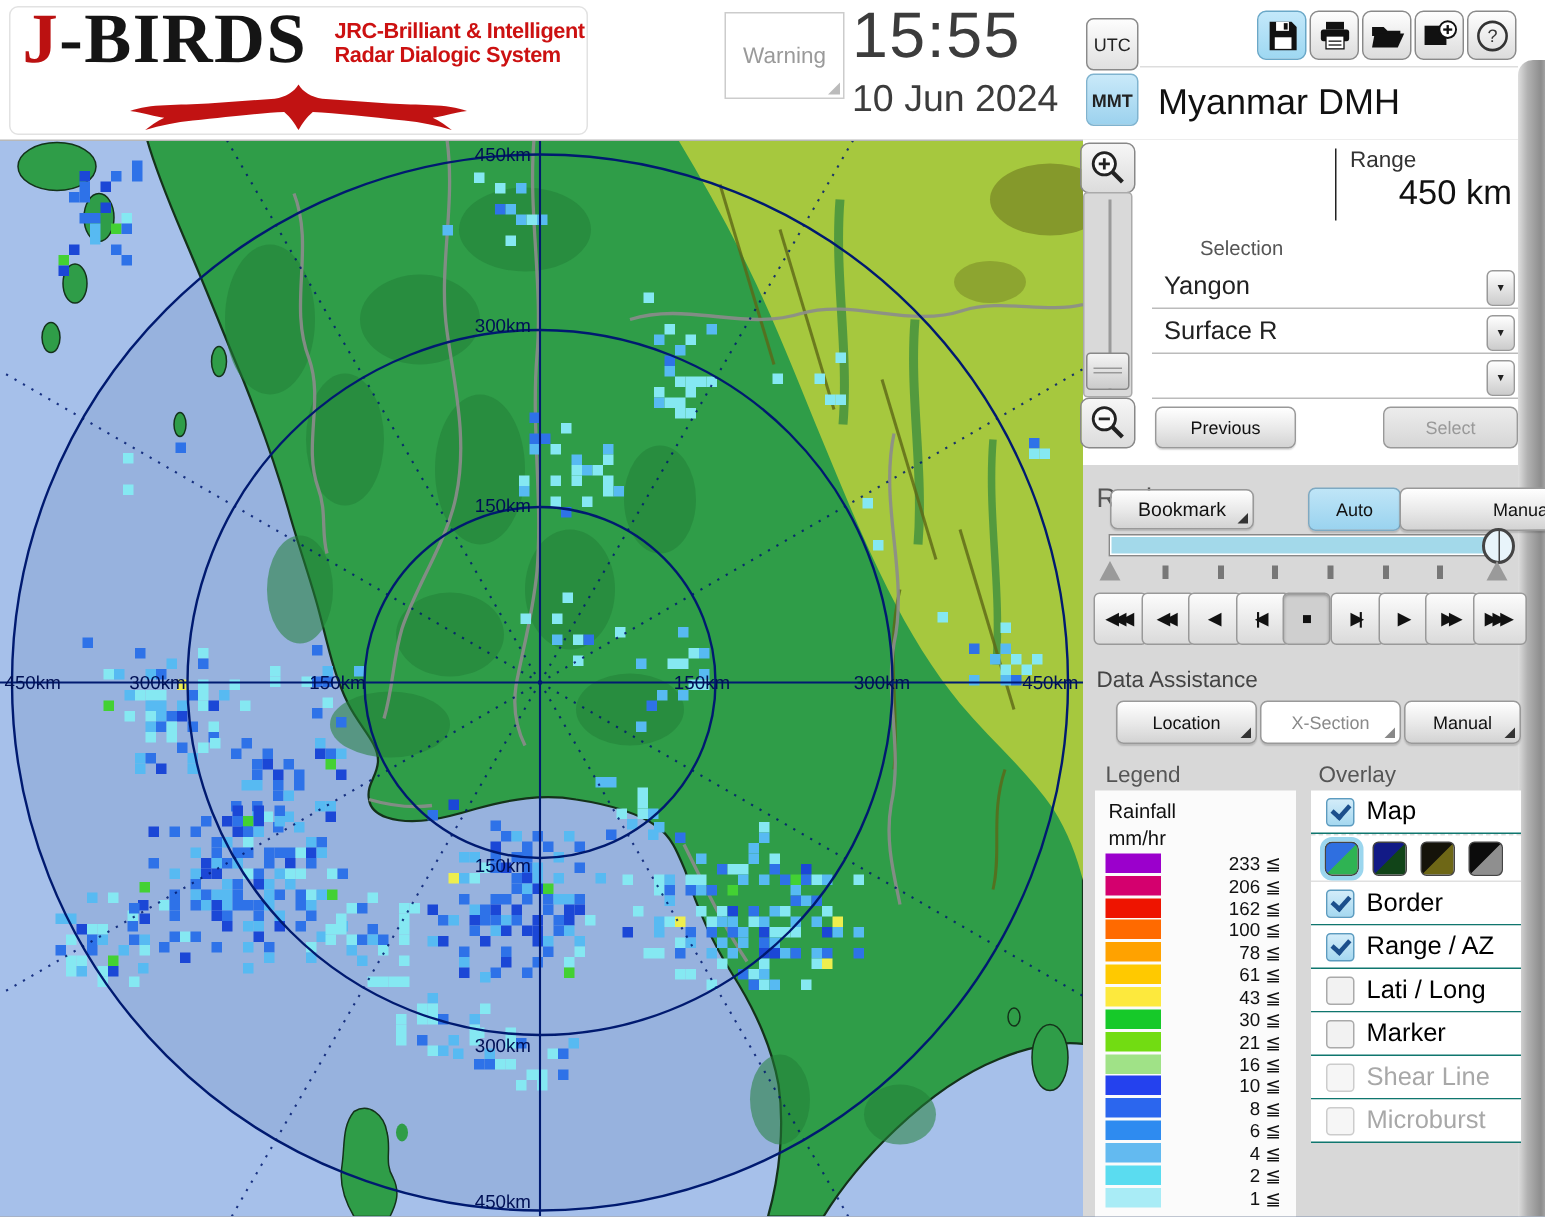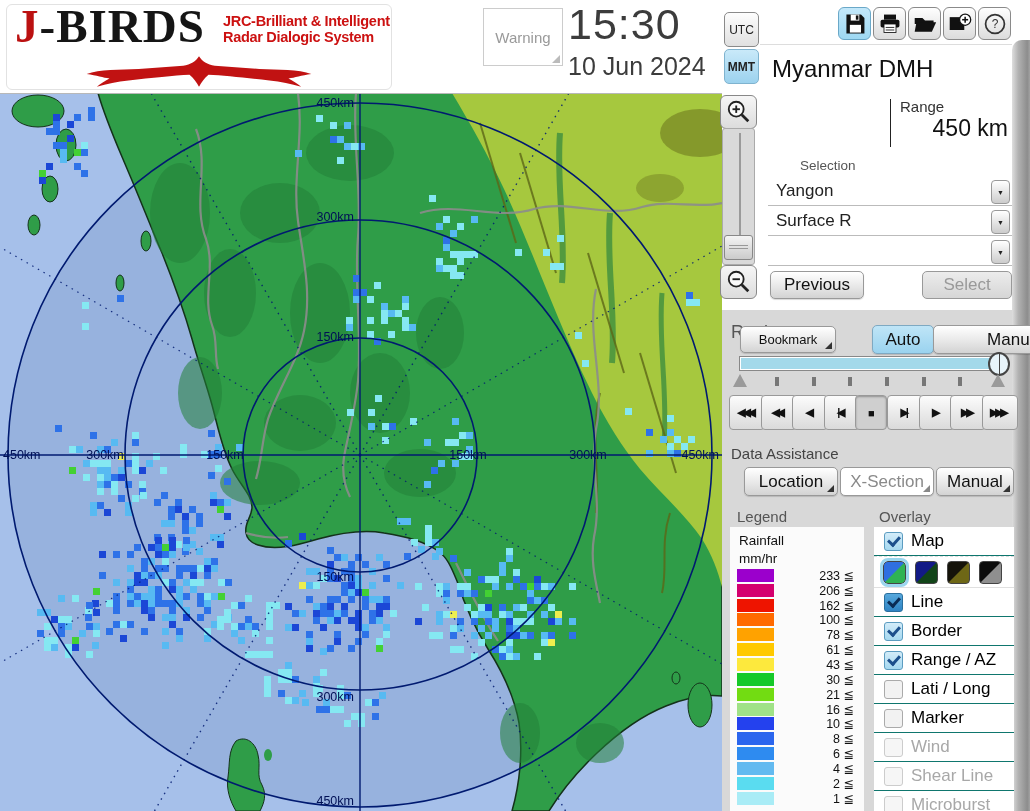--- a/index.html
+++ b/index.html
@@ -29,21 +29,21 @@
   #panel-strip{left:1012px;top:40px;width:18px;height:771px;background:linear-gradient(90deg,#dedede,#b2b2b2 35%,#8d8d8d 85%,#a2a2a2);border-top-left-radius:10px;}
   #panel-sep{left:760px;top:44px;width:252px;height:1px;background:#ddd;}
   #station-name{left:772px;top:55px;font-size:24px;color:#111;}
   #range-divider{left:890px;top:99px;width:1px;height:48px;background:#222;}
   #range-label{left:900px;top:98px;font-size:15px;color:#333;}
   #range-value{left:868px;top:115px;width:140px;font-size:23px;color:#111;text-align:right;}
   #selection-label{left:800px;top:158px;font-size:13.5px;color:#555;}
   .dropdown{left:768px;width:244px;height:27px;background:#fff;border-bottom:1px solid #bbb;}
   .dropdown .val{position:absolute;left:8px;top:3px;font-size:17px;color:#222;}
   .dd-btn{position:absolute;right:2px;top:2px;width:17px;height:22px;border:1px solid #999;border-radius:4px;background:linear-gradient(#fff,#ccc);font-size:7px;color:#222;display:flex;align-items:center;justify-content:center;}
-  .btn{border:1px solid #999;border-radius:5px;background:linear-gradient(#ffffff,#e8e8e8 55%,#d3d3d3);font-size:17px;color:#111;display:flex;align-items:center;justify-content:center;box-shadow:0 1px 1px rgba(0,0,0,.15);}
+  .btn{border:1px solid #999;border-radius:5px;background:linear-gradient(#ffffff,#e8e8e8 55%,#d3d3d3);font-size:12px;color:#111;display:flex;align-items:center;justify-content:center;box-shadow:0 1px 1px rgba(0,0,0,.15);}
   .btn.disabled{color:#999;background:linear-gradient(#ececec,#d6d6d6);box-shadow:none;}
   .btn.graybg{color:#8a8a8a;background:#ffffff;}
   .btn.selblue{background:linear-gradient(#bfe5f7,#9ad3ef);border-color:#7ea9c2;}
   .corner-tri{position:absolute;right:3px;bottom:3px;width:0;height:0;border-left:7px solid transparent;border-bottom:7px solid #333;}
   .corner-tri.dim{border-bottom-color:#888;}
 
   #replay-label{left:731px;top:322px;font-size:18px;color:#555;}
   #slider-track{left:739px;top:356px;width:264px;height:13px;border:1px solid #888;background:#fff;}
   #slider-fill{position:absolute;left:1px;top:1px;height:11px;width:98%;background:#a3d9ea;}
   #slider-thumb{left:988px;top:352px;width:18px;height:20px;border:2px solid #444;border-radius:50%;background:#e8f4fa;}
@@ -778,21 +778,21 @@
         <div>Radar  Dialogic  System</div>
       </div>
       <svg class="abs" style="left:8px;top:50px;" width="368" height="33" viewBox="0 0 370 52">
         <path fill="#c11212" d="M185,2 C180,10 172,15 160,17 L90,22 C60,24 28,22 8,30 C24,32 34,36 44,37 C36,41 30,45 24,50 C40,45 56,42 74,40 C110,36 146,32 170,31 C177,37 181,43 185,50 C189,43 193,37 200,31 C224,32 260,36 296,40 C314,42 330,45 346,50 C340,45 334,41 326,37 C336,36 346,32 362,30 C342,22 310,24 280,22 L210,17 C198,15 190,10 185,2 Z"></path>
       </svg>
     </div>
     <div id="warning-box" class="abs">
       <span>Warning</span>
       <span class="corner-resize"></span>
     </div>
-    <div id="clock-time" class="abs">15:30</div>
+    <div id="clock-time" class="abs">15:55</div>
     <div id="clock-date" class="abs">10 Jun 2024</div>
     <div id="tz-buttons">
         <div class="tz-btn abs" style="top: 12px;">UTC</div>
         <div class="tz-btn abs sel" style="top: 49px;">MMT</div>
       </div>
     <div id="toolbar">
         <div class="tool-btn abs sel" style="left: 838px;">
           <svg width="24" height="24" viewBox="0 0 28 28">
             <path d="M4,3 h17 l4,4 v18 h-21 z" fill="#111"></path>
             <rect x="9" y="3" width="10" height="7" fill="#fff"></rect>
@@ -991,48 +991,38 @@
         </div>
         <span class="ov-label">Map</span>
       </div>
       <div class="ov-styles">
         <div class="style-swatch sel" style="background: linear-gradient(135deg, rgb(47, 111, 224) 49%, rgb(47, 179, 83) 51%);"></div>
         <div class="style-swatch" style="background: linear-gradient(135deg, rgb(18, 26, 134) 49%, rgb(17, 68, 24) 51%);"></div>
         <div class="style-swatch" style="background: linear-gradient(135deg, rgb(21, 19, 10) 49%, rgb(110, 103, 22) 51%);"></div>
         <div class="style-swatch" style="background: linear-gradient(135deg, rgb(12, 12, 12) 49%, rgb(143, 143, 143) 51%);"></div>
       </div>
       <div class="ov-row">
-        <div class="ov-cb on dark">
+        <div class="ov-cb on">
           <span class="chk"></span>
         </div>
-        <span class="ov-label">Line</span>
+        <span class="ov-label">Border</span>
       </div>
       <div class="ov-row">
         <div class="ov-cb on">
           <span class="chk"></span>
         </div>
-        <span class="ov-label">Border</span>
-      </div>
-      <div class="ov-row">
-        <div class="ov-cb on">
-          <span class="chk"></span>
-        </div>
         <span class="ov-label">Range / AZ</span>
       </div>
       <div class="ov-row">
         <div class="ov-cb"></div>
         <span class="ov-label">Lati / Long</span>
       </div>
       <div class="ov-row">
         <div class="ov-cb"></div>
         <span class="ov-label">Marker</span>
-      </div>
-      <div class="ov-row">
-        <div class="ov-cb dis"></div>
-        <span class="ov-label dis">Wind</span>
       </div>
       <div class="ov-row">
         <div class="ov-cb dis"></div>
         <span class="ov-label dis">Shear Line</span>
       </div>
       <div class="ov-row">
         <div class="ov-cb dis"></div>
         <span class="ov-label dis">Microburst</span>
       </div>
     </div>

